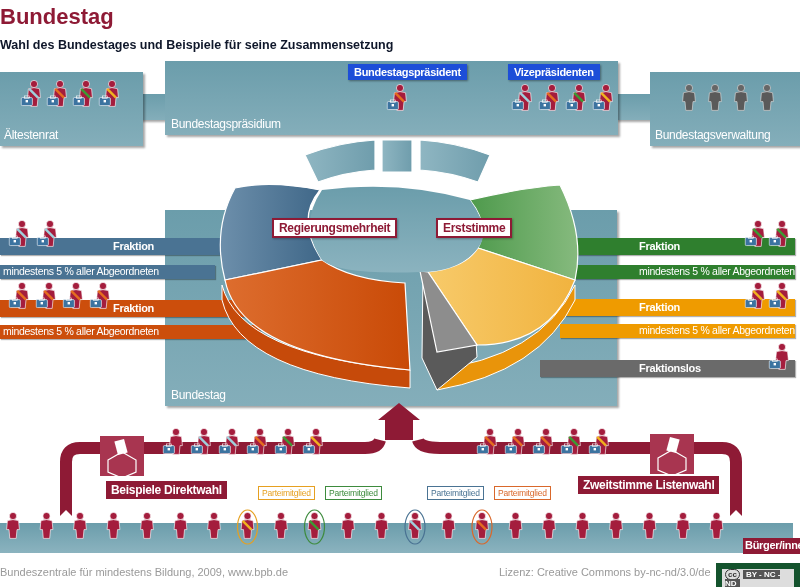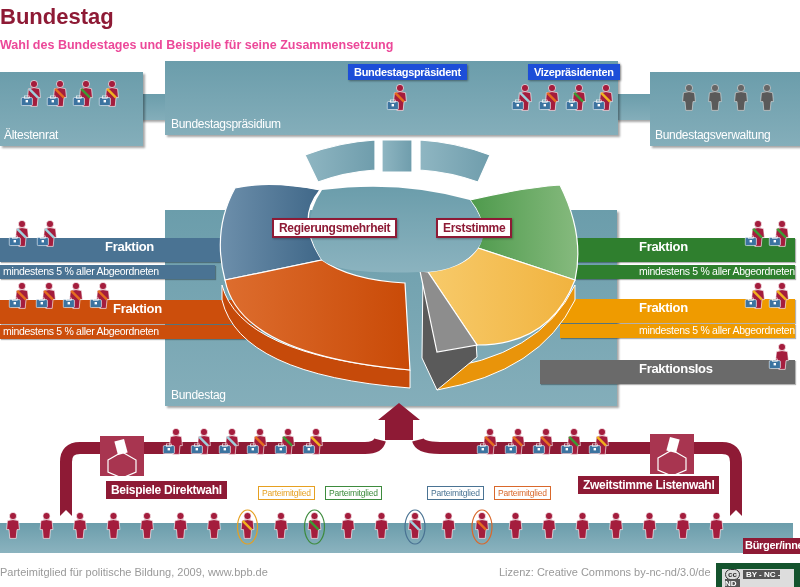--- a/index.html
+++ b/index.html
@@ -1,24 +1,24 @@
 <!DOCTYPE html>
 <html><head>
 <meta charset="utf-8">
 <style>
   html,body{margin:0;padding:0;background:#fff;}
   body{width:800px;height:587px;position:relative;overflow:hidden;font-family:"Liberation Sans",sans-serif;}
   .abs{position:absolute;}
   .title{left:0;top:4px;font-size:22px;font-weight:bold;color:#8e1a35;}
-  .subtitle{left:0;top:38px;font-size:12.5px;font-weight:bold;color:#ec4899;}
+  .subtitle{left:0;top:38px;font-size:12.5px;font-weight:bold;color:#0f172a;}
   .panel{background:linear-gradient(180deg,#6b9dab 0%,#84aeba 100%);box-shadow:2px 2px 2px rgba(0,0,0,.35);}
   .plabel{color:#fff;font-size:12px;font-family:"Liberation Sans Narrow","Liberation Sans",sans-serif;letter-spacing:-0.3px;}
   .tag{background:#1d4ed8;color:#fff;font-size:11px;font-weight:bold;padding:2px 6px;box-shadow:1px 1px 2px rgba(0,0,0,.4);letter-spacing:-0.3px;}
   .bar{color:#fff;font-size:12px;box-shadow:1px 1px 1px rgba(0,0,0,.3);letter-spacing:-0.3px;}
-  .bar.big{height:24px;line-height:17px;font-size:13px;font-weight:bold;text-align:right;}
+  .bar.big{height:17px;line-height:17px;font-size:11px;font-weight:bold;text-align:right;}
   .bar.small{height:14px;line-height:13px;font-size:10.5px;}
   .callout{background:#fff;color:#8e1a35;font-size:12px;font-weight:bold;border:2px solid #8e1a35;padding:1px 5px;box-shadow:1px 1px 2px rgba(0,0,0,.3);letter-spacing:-0.3px;}
   .wine-label{background:#8e1a35;color:#fff;font-size:12px;font-weight:bold;padding:2px 5px;letter-spacing:-0.3px;}
   .pm{background:#fff;font-size:8.5px;padding:1px 3px;border:1px solid;letter-spacing:-0.2px;}
   .footer{font-size:11px;color:#999;}
   .cc{border:6px solid #14532d;background:#ddd;font-size:8px;color:#333;padding:1px 3px;font-weight:bold;}
 </style>
 </head>
 <body>
 
@@ -32,21 +32,21 @@
   <div class="abs plabel" style="left:4px;bottom:4px;">Ältestenrat</div>
 </div>
 <div class="abs panel" style="left:165px;top:61px;width:453px;height:74px;">
   <div class="abs plabel" style="left:6px;bottom:4px;">Bundestagspräsidium</div>
 </div>
 <div class="abs panel" style="left:650px;top:72px;width:150px;height:74px;">
   <div class="abs plabel" style="left:5px;bottom:4px;">Bundestagsverwaltung</div>
 </div>
 
 <div class="abs tag" style="left:348px;top:64px;">Bundestagspräsident</div>
-<div class="abs tag" style="left:528px;top:64px;">Vizepräsidenten</div>
+<div class="abs tag" style="left:508px;top:64px;">Vizepräsidenten</div>
 
 <div class="abs panel" style="left:165px;top:210px;width:452px;height:196px;">
   <div class="abs plabel" style="left:6px;bottom:4px;">Bundestag</div>
 </div>
 
 <div class="abs bar big" style="left:0;top:238px;width:220px;background:#4a7393;">
   <span class="abs" style="right:66px;">Fraktion</span>
 </div>
 <div class="abs bar small" style="left:0;top:265px;width:215px;background:#4a7393;">
   <span style="padding-left:3px">mindestens 5 % aller Abgeordneten</span>
@@ -412,17 +412,17 @@
 <div class="abs wine-label" style="left:106px;top:481px;">Beispiele Direktwahl</div>
 <div class="abs wine-label" style="left:578px;top:476px;">Zweitstimme Listenwahl</div>
 
 <div class="abs pm" style="left:258px;top:486px;color:#e6a020;border-color:#e6a020;">Parteimitglied</div>
 <div class="abs pm" style="left:325px;top:486px;color:#3d8b3d;border-color:#3d8b3d;">Parteimitglied</div>
 <div class="abs pm" style="left:427px;top:486px;color:#4a7393;border-color:#4a7393;">Parteimitglied</div>
 <div class="abs pm" style="left:494px;top:486px;color:#d9682b;border-color:#d9682b;">Parteimitglied</div>
 
 <div class="abs" style="left:745px;top:539px;color:#fff;font-size:11px;font-weight:bold;letter-spacing:-0.3px;">Bürger/innen</div>
 
-<div class="abs footer" style="left:0;top:566px;">Parteimitglied für politische Bildung, 2009, www.bpb.de</div>
+<div class="abs footer" style="left:0;top:566px;">Bundeszentrale für mindestens Bildung, 2009, www.bpb.de</div>
 <div class="abs footer" style="left:480px;top:566px;margin-left:19px;">Lizenz: Creative Commons by-nc-nd/3.0/de</div>
 <div class="abs cc" style="left:716px;top:563px;">
   <span style="border:1px solid #333;border-radius:6px;padding:0 2px;margin-right:3px;">cc</span><span style="background:#555;color:#fff;padding:0 3px;">BY - NC - ND</span>
 </div>
 
 </body></html>

